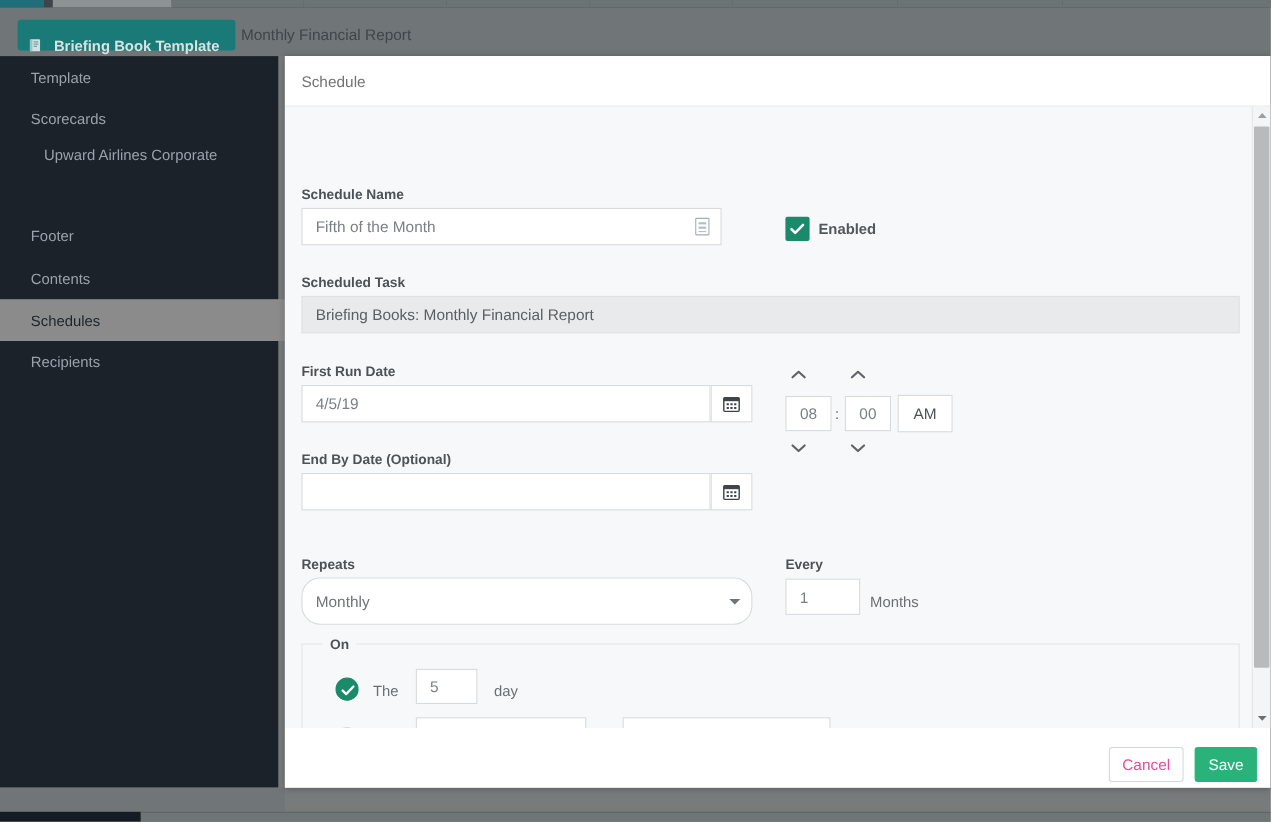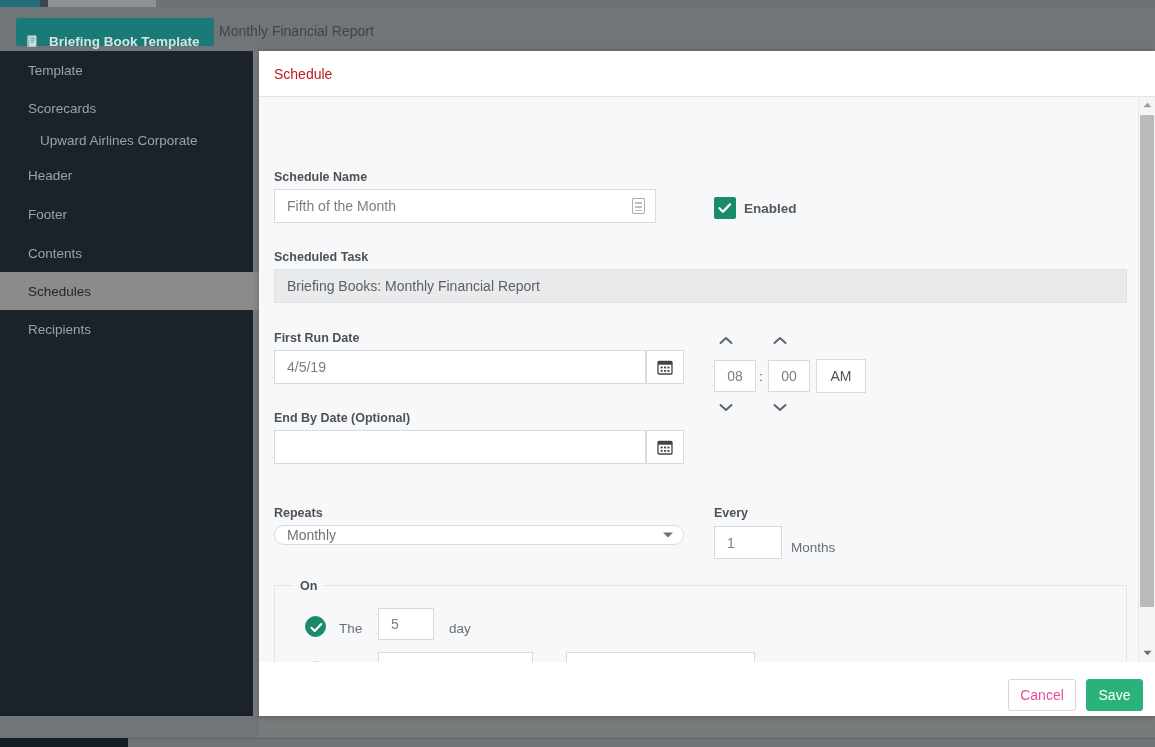--- a/index.html
+++ b/index.html
@@ -93,21 +93,21 @@
   }
   .dialog-header {
     position: absolute; left: 0; top: 0;
     width: 896px; height: 46px;
     background: #ffffff;
     border-bottom: 1px solid #e3e5e7;
     box-sizing: border-box;
   }
   .dialog-title {
     position: absolute; left: 15px; top: 15px;
-    font-size: 14px; color: #b91c1c;
+    font-size: 14px; color: #737373;
   }
   .dialog-body {
     position: absolute; left: 0; top: 46px;
     width: 896px; height: 565px;
     background: #f7f8f9;
     overflow: hidden;
   }
   .dialog-footer {
     position: absolute; left: 0; top: 611px;
     width: 896px; height: 54px;
@@ -315,23 +315,20 @@
   <div class="sidebar">
     <div class="side-item" style="top:0px;">
         <span>Template</span>
       </div>
     <div class="side-item indented" style="top:70px;">
         <span>Upward Airlines Corporate</span>
       </div>
     <div class="side-item" style="top:38px;">
         <span>Scorecards</span>
       </div>
-    <div class="side-item" style="top:105px;">
-        <span>Header</span>
-      </div>
     <div class="side-item" style="top:144px;">
         <span>Footer</span>
       </div>
     <div class="side-item" style="top:183px;">
         <span>Contents</span>
       </div>
     <div class="side-item selected" style="top:221px;">
         <span>Schedules</span>
       </div>
     <div class="side-item" style="top:259px;">
@@ -425,21 +422,21 @@
           <rect x="3.6" y="7.6" width="2" height="1.8" fill="#3f4448"></rect>
           <rect x="7" y="7.6" width="2" height="1.8" fill="#3f4448"></rect>
           <rect x="10.4" y="7.6" width="2" height="1.8" fill="#3f4448"></rect>
           <rect x="3.6" y="11" width="2" height="1.8" fill="#3f4448"></rect>
           <rect x="7" y="11" width="2" height="1.8" fill="#3f4448"></rect>
           <rect x="10.4" y="11" width="2" height="1.8" fill="#3f4448"></rect>
         </svg>
       </div>
 
       <div class="field-label" style="left:15px; top:409px;">Repeats</div>
-      <div class="select-box" style="left:15px; top:428px; width:410px; height:20px;border-radius:17px;">
+      <div class="select-box" style="left:15px; top:428px; width:410px; height:43px;border-radius:17px;">
         <span>Monthly</span>
         <span class="select-caret"></span>
       </div>
 
       <div class="field-label" style="left:455px; top:409px;">Every</div>
       <div class="text-input" style="left:455px; top:429px; width:68px; height:33px;">
         <span>1</span>
       </div>
       <div class="plain-text" style="left:532px; top:443px;">Months</div>
 

